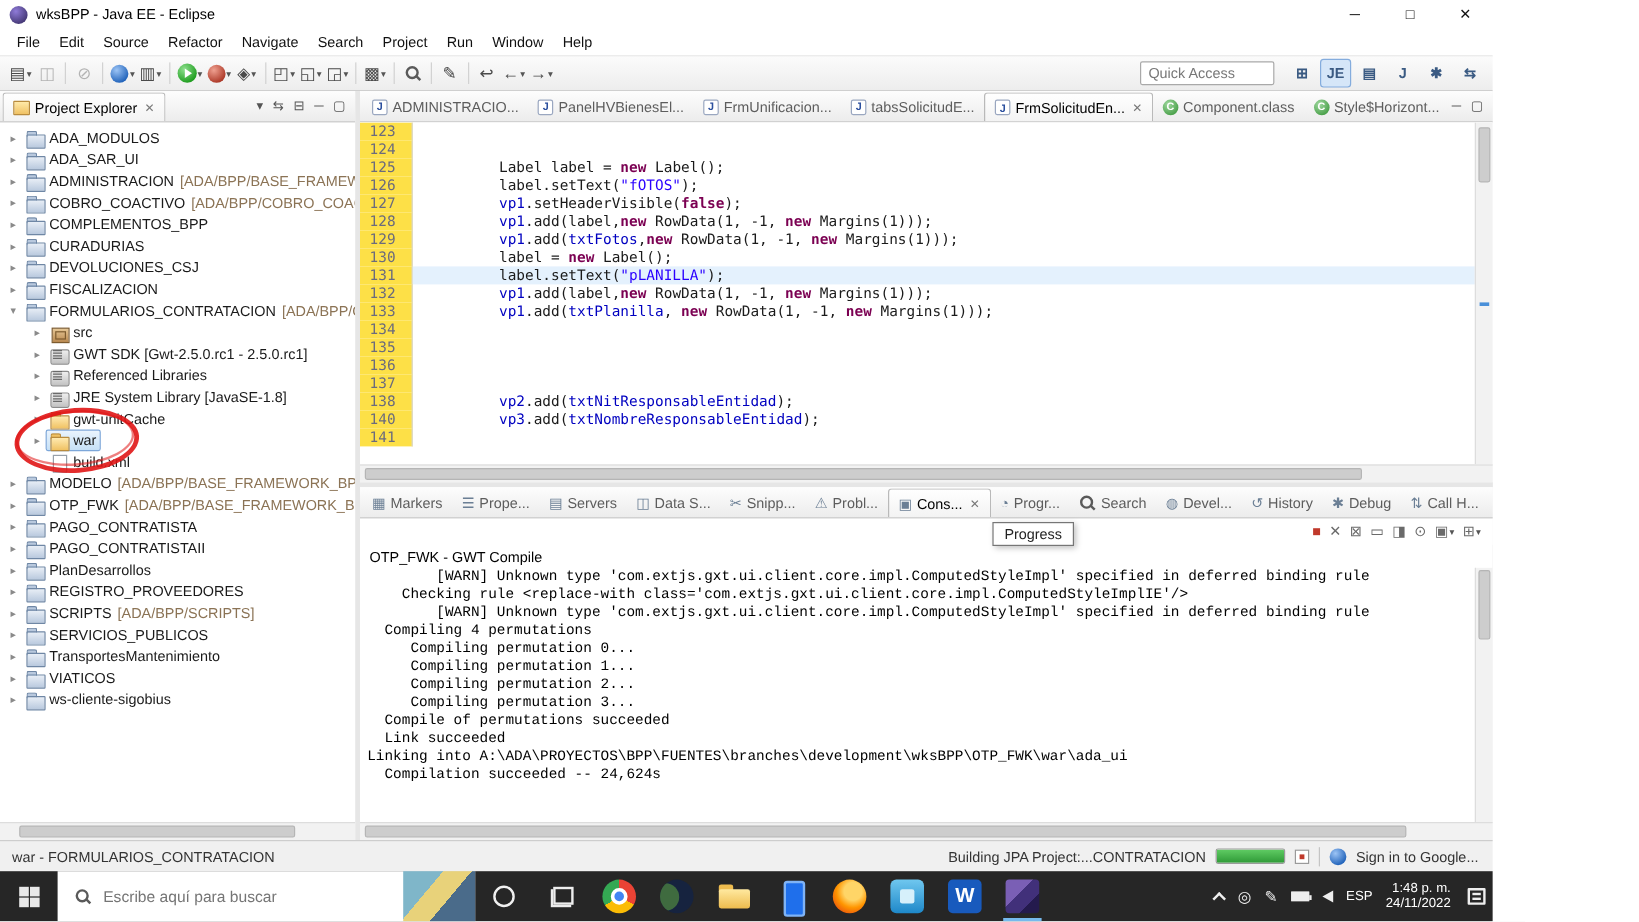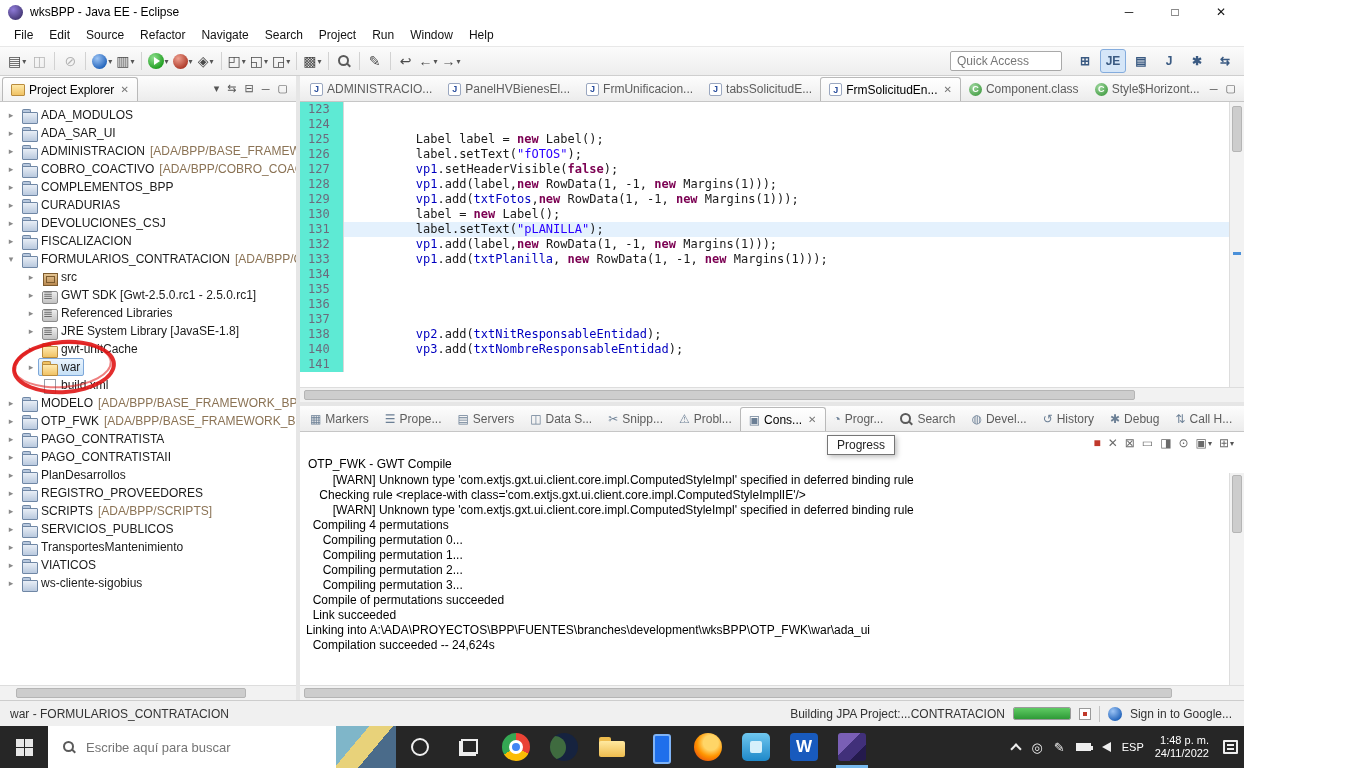--- a/index.html
+++ b/index.html
@@ -85,34 +85,34 @@
   .vmark{position:absolute;left:3px;width:8px;height:3px}
 
   
   .right-col{flex:1;display:flex;flex-direction:column;min-width:0}
   .editor-stack{height:326px;background:#fff;display:flex;flex-direction:column}
   .ficon{width:13px;height:13px;display:inline-flex;align-items:center;justify-content:center;font-size:9px;font-weight:bold;flex:0 0 13px}
   .ficon-java{background:#fff;border:1px solid #9aa7c0;color:#2b4f9e;border-radius:2px}
   .ficon-class{background:radial-gradient(circle at 35% 30%,#9fd89f,#2f8f2f);border-radius:50%;color:#fff}
   .editor-body{flex:1;position:relative;font-family:"DejaVu Sans Mono",monospace;font-size:12px;background:#fff;overflow:hidden;padding-right:15px}
   .code-row{height:15px;line-height:15px;display:flex}
-  .lno{width:44px;flex:0 0 44px;background:#5eead4;border-right:1px solid #d8d8d8;color:#6b6b7d;padding-left:8px}
+  .lno{width:44px;flex:0 0 44px;background:#fde047;border-right:1px solid #d8d8d8;color:#6b6b7d;padding-left:8px}
   .ctext{flex:1;white-space:pre;padding-left:14px}
   .code-row.cur .ctext{background:#e4f1fd}
   .kw{color:#7b0052;font-weight:bold}
   .str{color:#2a00ff}
   .fld{color:#0000c0}
 
   
   .console-stack{flex:1;background:#fff;display:flex;flex-direction:column;position:relative;min-height:0}
   .console-toolbar{height:22px;display:flex;align-items:center;justify-content:flex-end;gap:7px;background:#fff;padding-right:10px}
   .ct-btn{display:flex;align-items:center;color:#6a6a6a;font-size:12px}
   .console-title{padding:3px 0 2px 8px;color:#000}
   .console-body{flex:1;position:relative;overflow:hidden;padding-right:15px}
-  .cline{height:15px;line-height:15px;font-family:Liberation Sans, sans-serif;font-size:12px;white-space:pre;color:#000;padding-left:6px}
+  .cline{height:15px;line-height:15px;font-family:Liberation Mono, monospace;font-size:12px;white-space:pre;color:#000;padding-left:6px}
   .tooltip{position:absolute;left:527px;top:29px;background:#fff;border:1px solid #767676;padding:2px 9px;box-shadow:2px 2px 5px rgba(0,0,0,.25);z-index:9;color:#222}
 
   
   .statusbar{height:26px;background:#f0f0f0;border-top:1px solid #cdcdcd;display:flex;align-items:center;padding:0 12px 0 10px;color:#333}
   .sb-right{margin-left:auto;display:flex;align-items:center;gap:8px}
   .progress{width:58px;height:13px;border:1px solid #9a9a9a;background:#e8e8e8;border-radius:2px;overflow:hidden}
   .progress .fill{height:100%;background:linear-gradient(#5fcb63,#2f9a37)}
   .stop-icon{width:12px;height:12px;border:1px solid #9a9a9a;background:#fff;position:relative}
   .stop-icon::after{content:"";position:absolute;inset:3px;background:#c0392b}
   .sb-sep{width:1px;height:16px;background:#c4c4c4}

